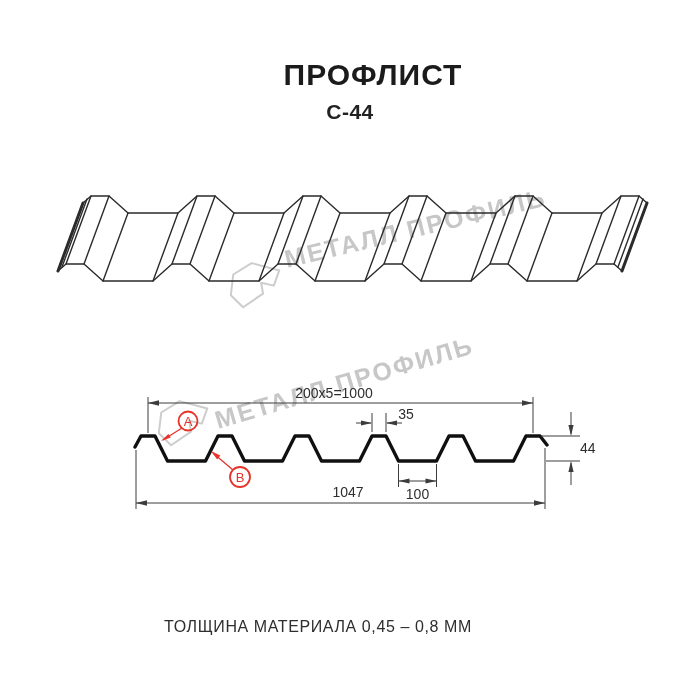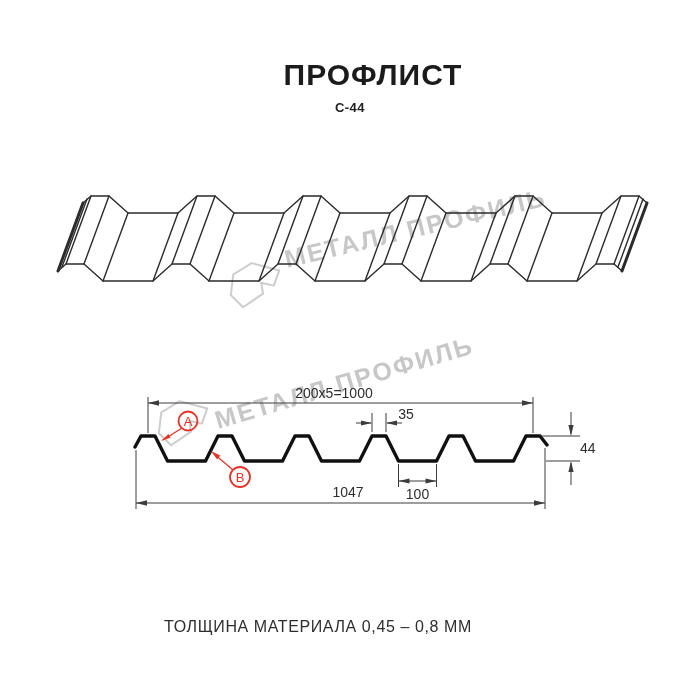--- a/index.html
+++ b/index.html
@@ -2,21 +2,21 @@
 <html><head>
 <meta charset="utf-8">
 <style>
   html,body{margin:0;padding:0;}
   body{width:700px;height:700px;background:#ffffff;position:relative;overflow:hidden;
        font-family:"Liberation Sans", sans-serif;}
   .stage{position:absolute;left:0;top:0;width:700px;height:700px;}
   .title{position:absolute;left:0;top:58px;width:700px;text-align:center;
          font-size:30px;font-weight:800;letter-spacing:1px;color:#1b1b1b;margin-left:23px;}
   .subtitle{position:absolute;left:0;top:100px;width:700px;text-align:center;
-         font-size:13px;font-weight:700;letter-spacing:0.5px;color:#222;}
+         font-size:21px;font-weight:700;letter-spacing:0.5px;color:#222;}
   .footer-note{position:absolute;left:0;top:618px;width:636px;text-align:center;
          font-size:16px;font-weight:500;letter-spacing:0.6px;color:#2e2e2e;}
   svg{position:absolute;left:0;top:0;}
   .ln3d{stroke:#2b2b2b;stroke-width:1.4;fill:none;stroke-linejoin:round;stroke-linecap:round;}
   .ln3d-thick{stroke:#2b2b2b;stroke-width:3;fill:none;stroke-linecap:round;}
   .prof2d{stroke:#101010;stroke-width:3.4;fill:none;stroke-linejoin:round;stroke-linecap:round;}
   .dim{stroke:#3c3c3c;stroke-width:1;fill:none;}
   .dimhead{fill:#3c3c3c;stroke:none;}
   .dimtext{font-family:"Liberation Sans",sans-serif;font-size:14px;fill:#2e2e2e;}
   .red{stroke:#e5342a;fill:none;}

